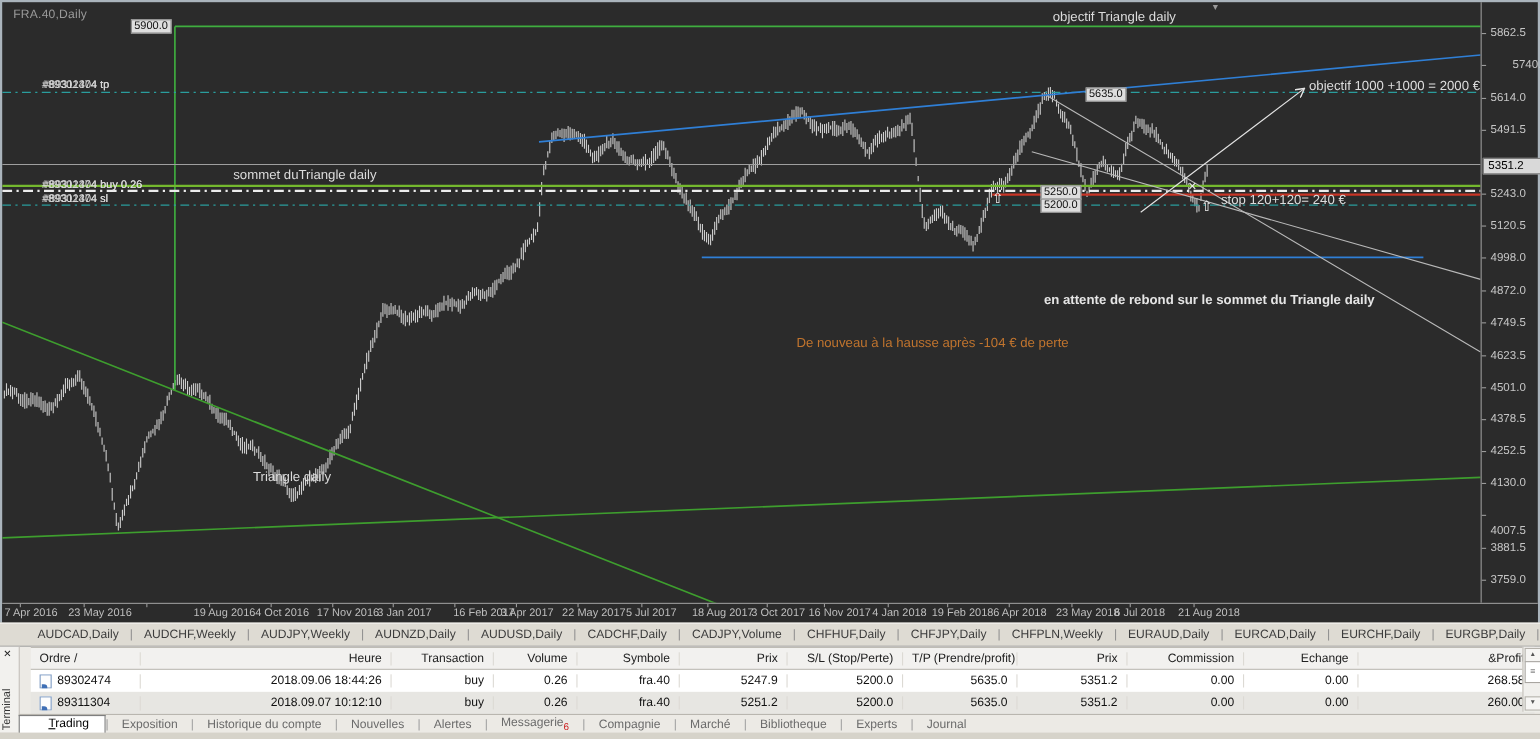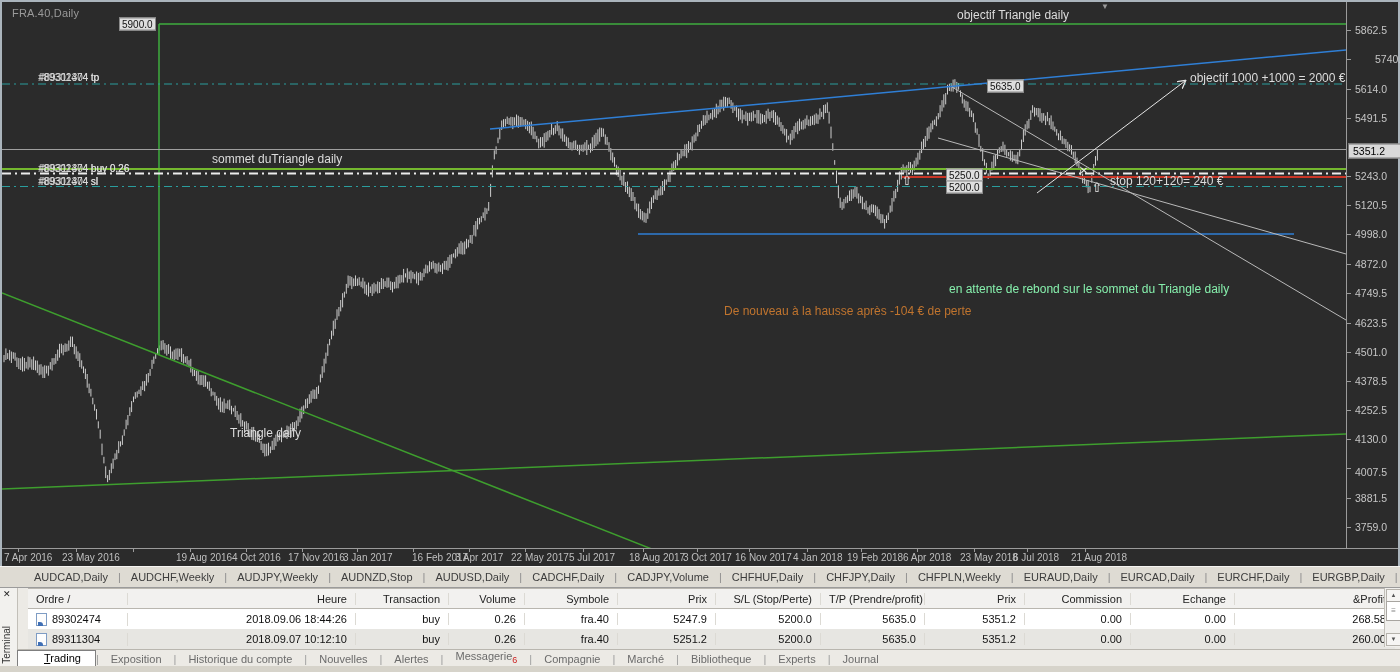--- a/index.html
+++ b/index.html
@@ -94,21 +94,21 @@
             <line x1="950" y1="85" x2="1344" y2="318" stroke="#b9b9b9" stroke-width="1"></line>
             <line x1="936" y1="136" x2="1344" y2="252" stroke="#b9b9b9" stroke-width="1"></line>
             <line x1="1035" y1="191" x2="1183" y2="79" stroke="#e5e5e5" stroke-width="1" marker-end="url(#arrowhead)"></line>
           </g>
       </svg>
       <div id="annotations-layer">
           <div class="annot" style="left: 955px; top: 6px; color: rgb(220, 220, 220);">objectif Triangle daily</div>
           <div class="annot" style="left: 1188px; top: 69px; color: rgb(220, 220, 220);">objectif 1000 +1000 = 2000 €</div>
           <div class="annot" style="left: 210px; top: 150px; color: rgb(220, 220, 220);">sommet duTriangle daily</div>
           <div class="annot" style="left: 1108px; top: 172px; color: rgb(220, 220, 220);">stop 120+120= 240 €</div>
-          <div class="annot" style="left: 947px; top: 280px; color: #86efac;">en attente de rebond sur le sommet du Triangle daily</div>
+          <div class="annot" style="left: 947px; top: 263px; color: #e5e5e5; font-weight: bold;">en attente de rebond sur le sommet du Triangle daily</div>
           <div class="annot" style="left: 722px; top: 302px; color: rgb(192, 116, 46);">De nouveau à la hausse après -104 € de perte</div>
           <div class="annot" style="left: 228px; top: 424px; color: rgb(220, 220, 220);">Triangle daily</div>
         </div>
       <div id="order-labels-layer">
           <div class="order-label" style="left: 36px; top: 70px;">#89302474 tp</div>
           <div class="order-label" style="left: 37px; top: 70px;">#89311304 tp</div>
           <div class="order-label" style="left: 36px; top: 161px;">#89302474 buy 0.26</div>
           <div class="order-label" style="left: 37px; top: 161px;">#89311304 buy 0.26</div>
           <div class="order-label" style="left: 36px; top: 174px;">#89302474 sl</div>
           <div class="order-label" style="left: 37px; top: 174px;">#89311304 sl</div>
@@ -151,21 +151,21 @@
         <div class="pa-label" style="top: 320.776px;">4623.5</div>
         <div class="pa-tick" style="top: 349.722px;"></div>
         <div class="pa-label" style="top: 349.722px;">4501.0</div>
         <div class="pa-tick" style="top: 378.669px;"></div>
         <div class="pa-label" style="top: 378.669px;">4378.5</div>
         <div class="pa-tick" style="top: 408.443px;"></div>
         <div class="pa-label" style="top: 408.443px;">4252.5</div>
         <div class="pa-tick" style="top: 437.39px;"></div>
         <div class="pa-label" style="top: 437.39px;">4130.0</div>
         <div class="pa-tick" style="top: 466.337px;"></div>
-        <div class="pa-label" style="top: 470px;">4007.5</div>
+        <div class="pa-label" style="top: 480px;">4007.5</div>
         <div class="pa-tick" style="top: 496.11px;"></div>
         <div class="pa-label" style="top: 496.11px;">3881.5</div>
         <div class="pa-tick" style="top: 525.057px;"></div>
         <div class="pa-label" style="top: 525.057px;">3759.0</div>
         <div class="pa-tick" style="top: 554.004px;"></div>
         <div class="pa-label" style="top: 554.004px;">3636.5</div>
       </div>
     <div id="date-axis">
         <div class="da-tick" style="left: 16px;"></div>
         <div class="da-label" style="left: 2px;">7 Apr 2016</div>
@@ -210,21 +210,21 @@
       </div>
   </div>
 
   <div id="tabsbar">
       <div class="ctab">AUDCAD,Daily</div>
       <div class="ctab-sep">|</div>
       <div class="ctab">AUDCHF,Weekly</div>
       <div class="ctab-sep">|</div>
       <div class="ctab">AUDJPY,Weekly</div>
       <div class="ctab-sep">|</div>
-      <div class="ctab">AUDNZD,Stop</div>
+      <div class="ctab">AUDNZD,Daily</div>
       <div class="ctab-sep">|</div>
       <div class="ctab">AUDUSD,Daily</div>
       <div class="ctab-sep">|</div>
       <div class="ctab">CADCHF,Daily</div>
       <div class="ctab-sep">|</div>
       <div class="ctab">CADJPY,Volume</div>
       <div class="ctab-sep">|</div>
       <div class="ctab">CHFHUF,Daily</div>
       <div class="ctab-sep">|</div>
       <div class="ctab">CHFJPY,Daily</div>

